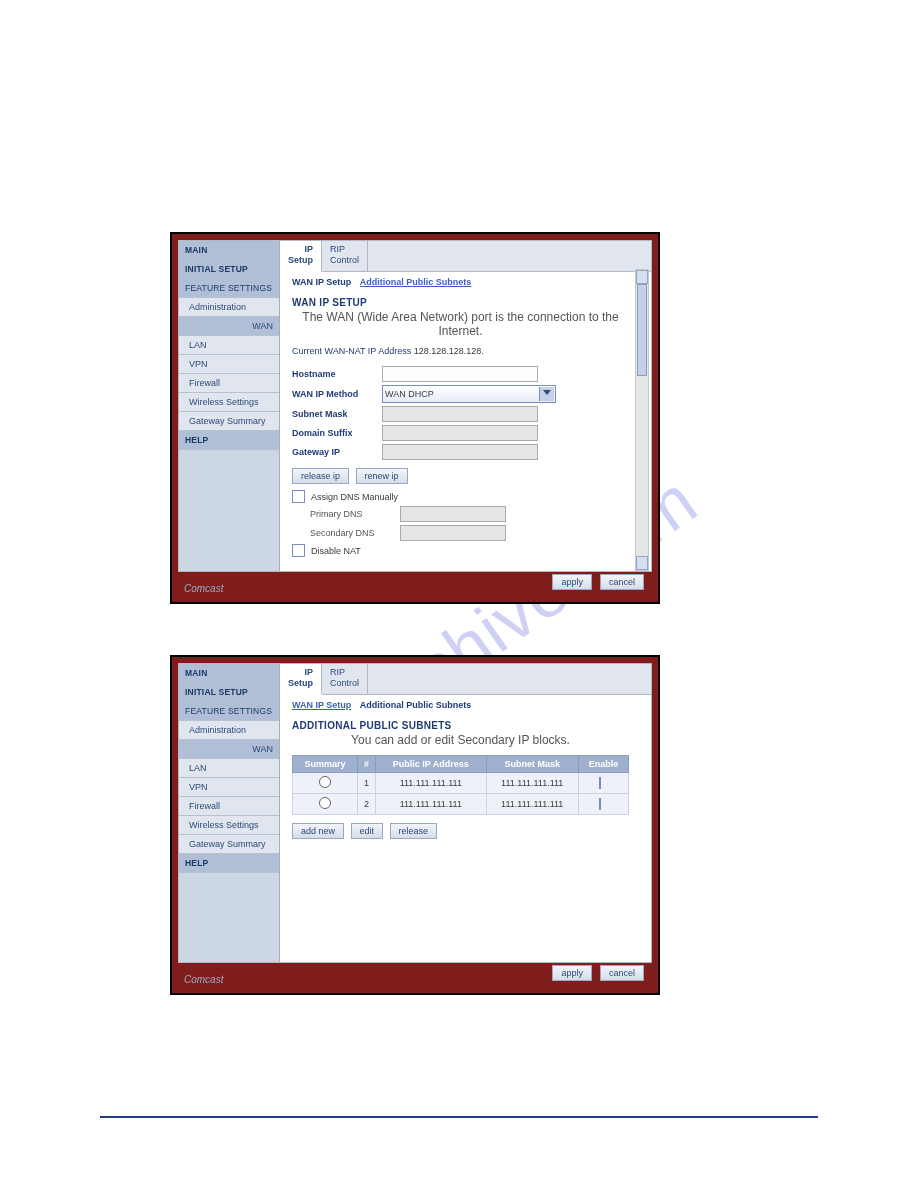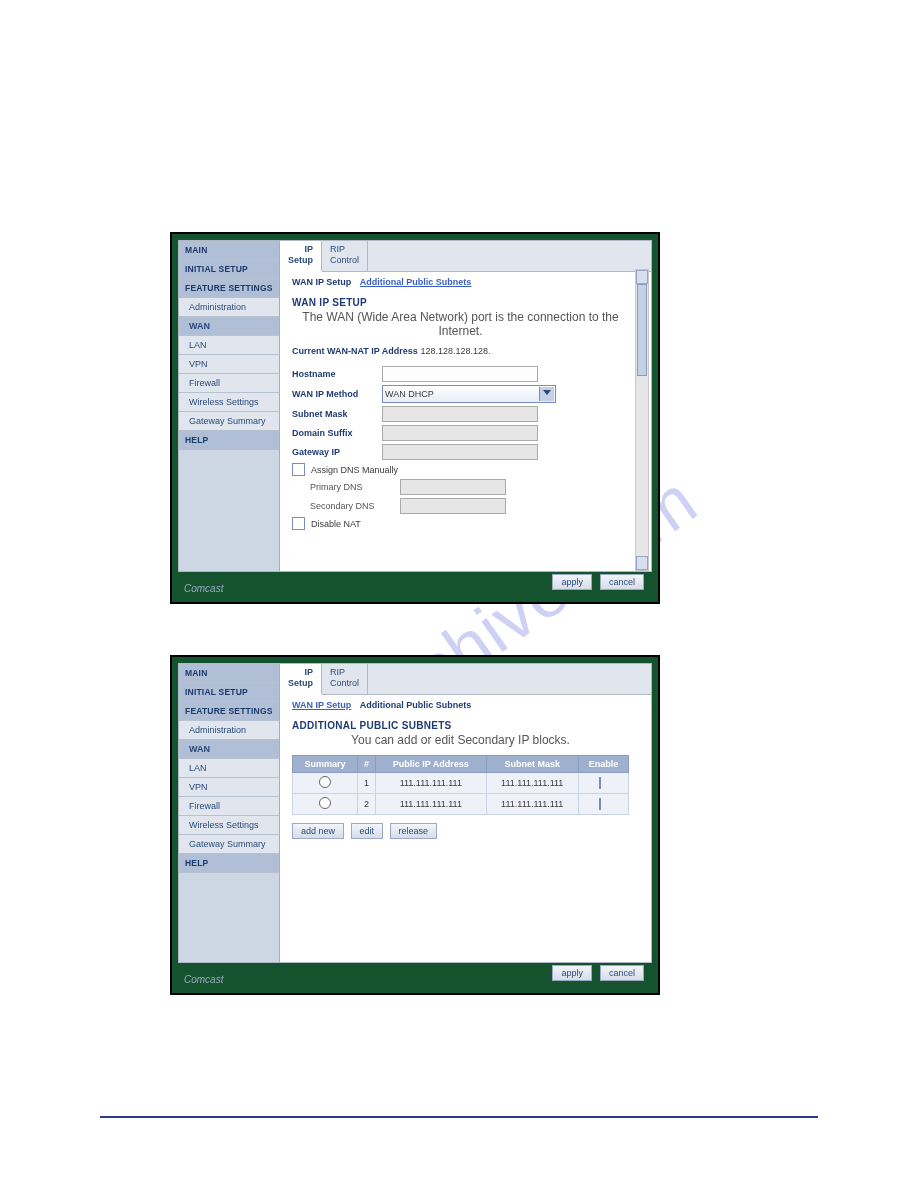--- a/index.html
+++ b/index.html
@@ -9,21 +9,21 @@
     height: 1188px;
     background: #fff;
     font-family: Verdana, Arial, sans-serif;
     font-size: 10px;
     color: #333;
     position: relative;
   }
   .panel {
     position: absolute;
     border: 2px solid #000;
-    background: #14532d;
+    background: #7f1d1d;
     box-sizing: border-box;
   }
   #panel1 { left: 170px; top: 232px; width: 490px; height: 372px; }
   #panel2 { left: 170px; top: 655px; width: 490px; height: 340px; }
   .panel-inner {
     position: absolute;
     left: 6px;
     top: 6px;
     right: 6px;
     bottom: 30px;
@@ -46,28 +46,29 @@
   }
   .sidebar .item.header {
     font-weight: bold;
     background: #b0bed6;
     color: #1a3a6a;
     font-size: 8.5px;
     letter-spacing: 0.2px;
   }
   .sidebar .item.selected {
     background: #b0bed6;
-    font-weight: bold;
+    font-weight: normal;
   }
   .sidebar .item.sub {
     padding-left: 10px;
     background: #e1e6ee;
   }
   .sidebar .item.sub.selected {
     background: #b0bed6;
+    text-align: right;
   }
   .content {
     flex: 1;
     position: relative;
     overflow: hidden;
     padding: 0;
   }
   .tabs {
     display: flex;
     background: #e1e6ee;
@@ -151,21 +152,21 @@
   .section-desc {
     font-size: 12px;
     color: #555;
     margin-bottom: 8px;
     text-align: center;
   }
   .kvline {
     font-size: 9px;
     margin-bottom: 10px;
   }
-  .kvline .k { font-weight: bold; color: #203b74; }
+  .kvline .k { font-weight: normal; color: #203b74; }
   .form-row {
     display: flex;
     align-items: center;
     margin-bottom: 3px;
   }
   .form-label {
     width: 90px;
     font-size: 9px;
     font-weight: bold;
     color: #203b74;
@@ -358,20 +359,24 @@
             <div class="form-label">Subnet Mask</div>
             <input class="form-input disabled" disabled="" style="">
           </div>
           <div class="form-row">
             <div class="form-label">Domain Suffix</div>
             <input class="form-input disabled" disabled="" style="">
           </div>
           <div class="form-row">
             <div class="form-label">Gateway IP</div>
             <input class="form-input disabled" disabled="" style="">
+          </div>
+          <div class="btn-row">
+            <span class="btn">release ip</span>
+            <span class="btn">renew ip</span>
           </div>
           <div class="chk-row">
             <span class="chk"></span>
             <span>Assign DNS Manually</span>
           </div>
           <div class="form-row">
             <div class="sublabel">Primary DNS</div>
             <input class="form-input disabled" style="width: 100px;" disabled="">
           </div>
           <div class="form-row">

